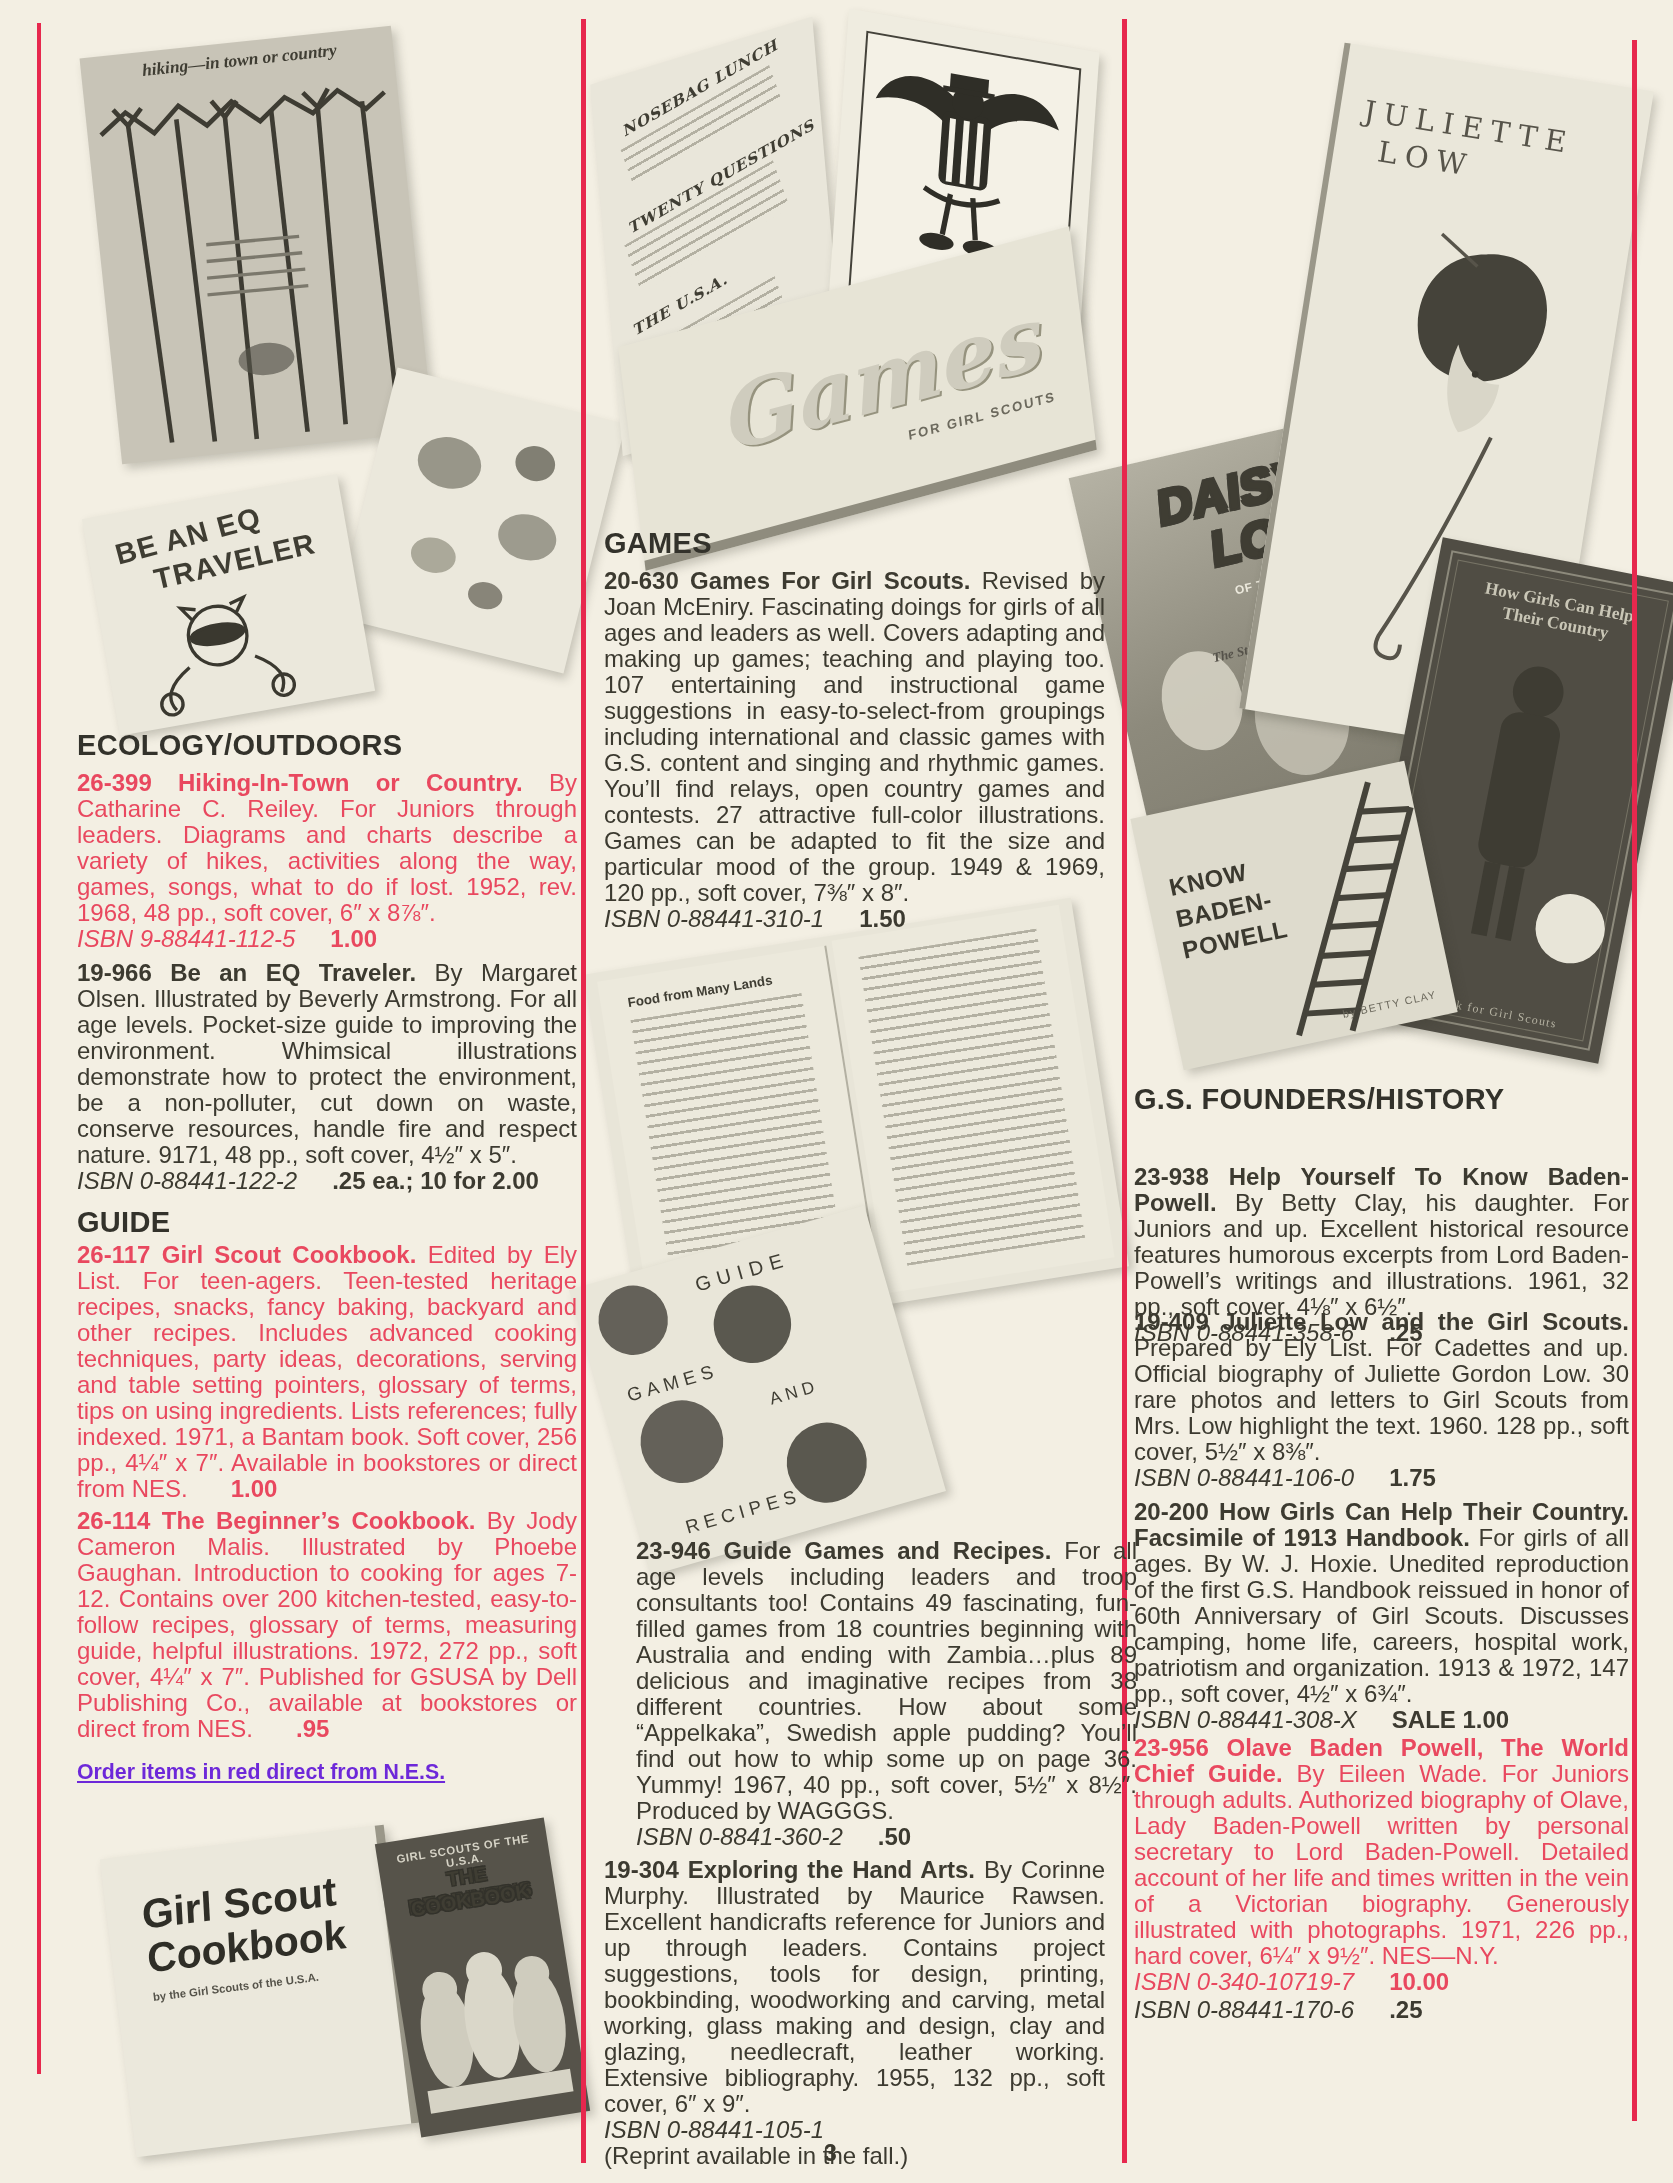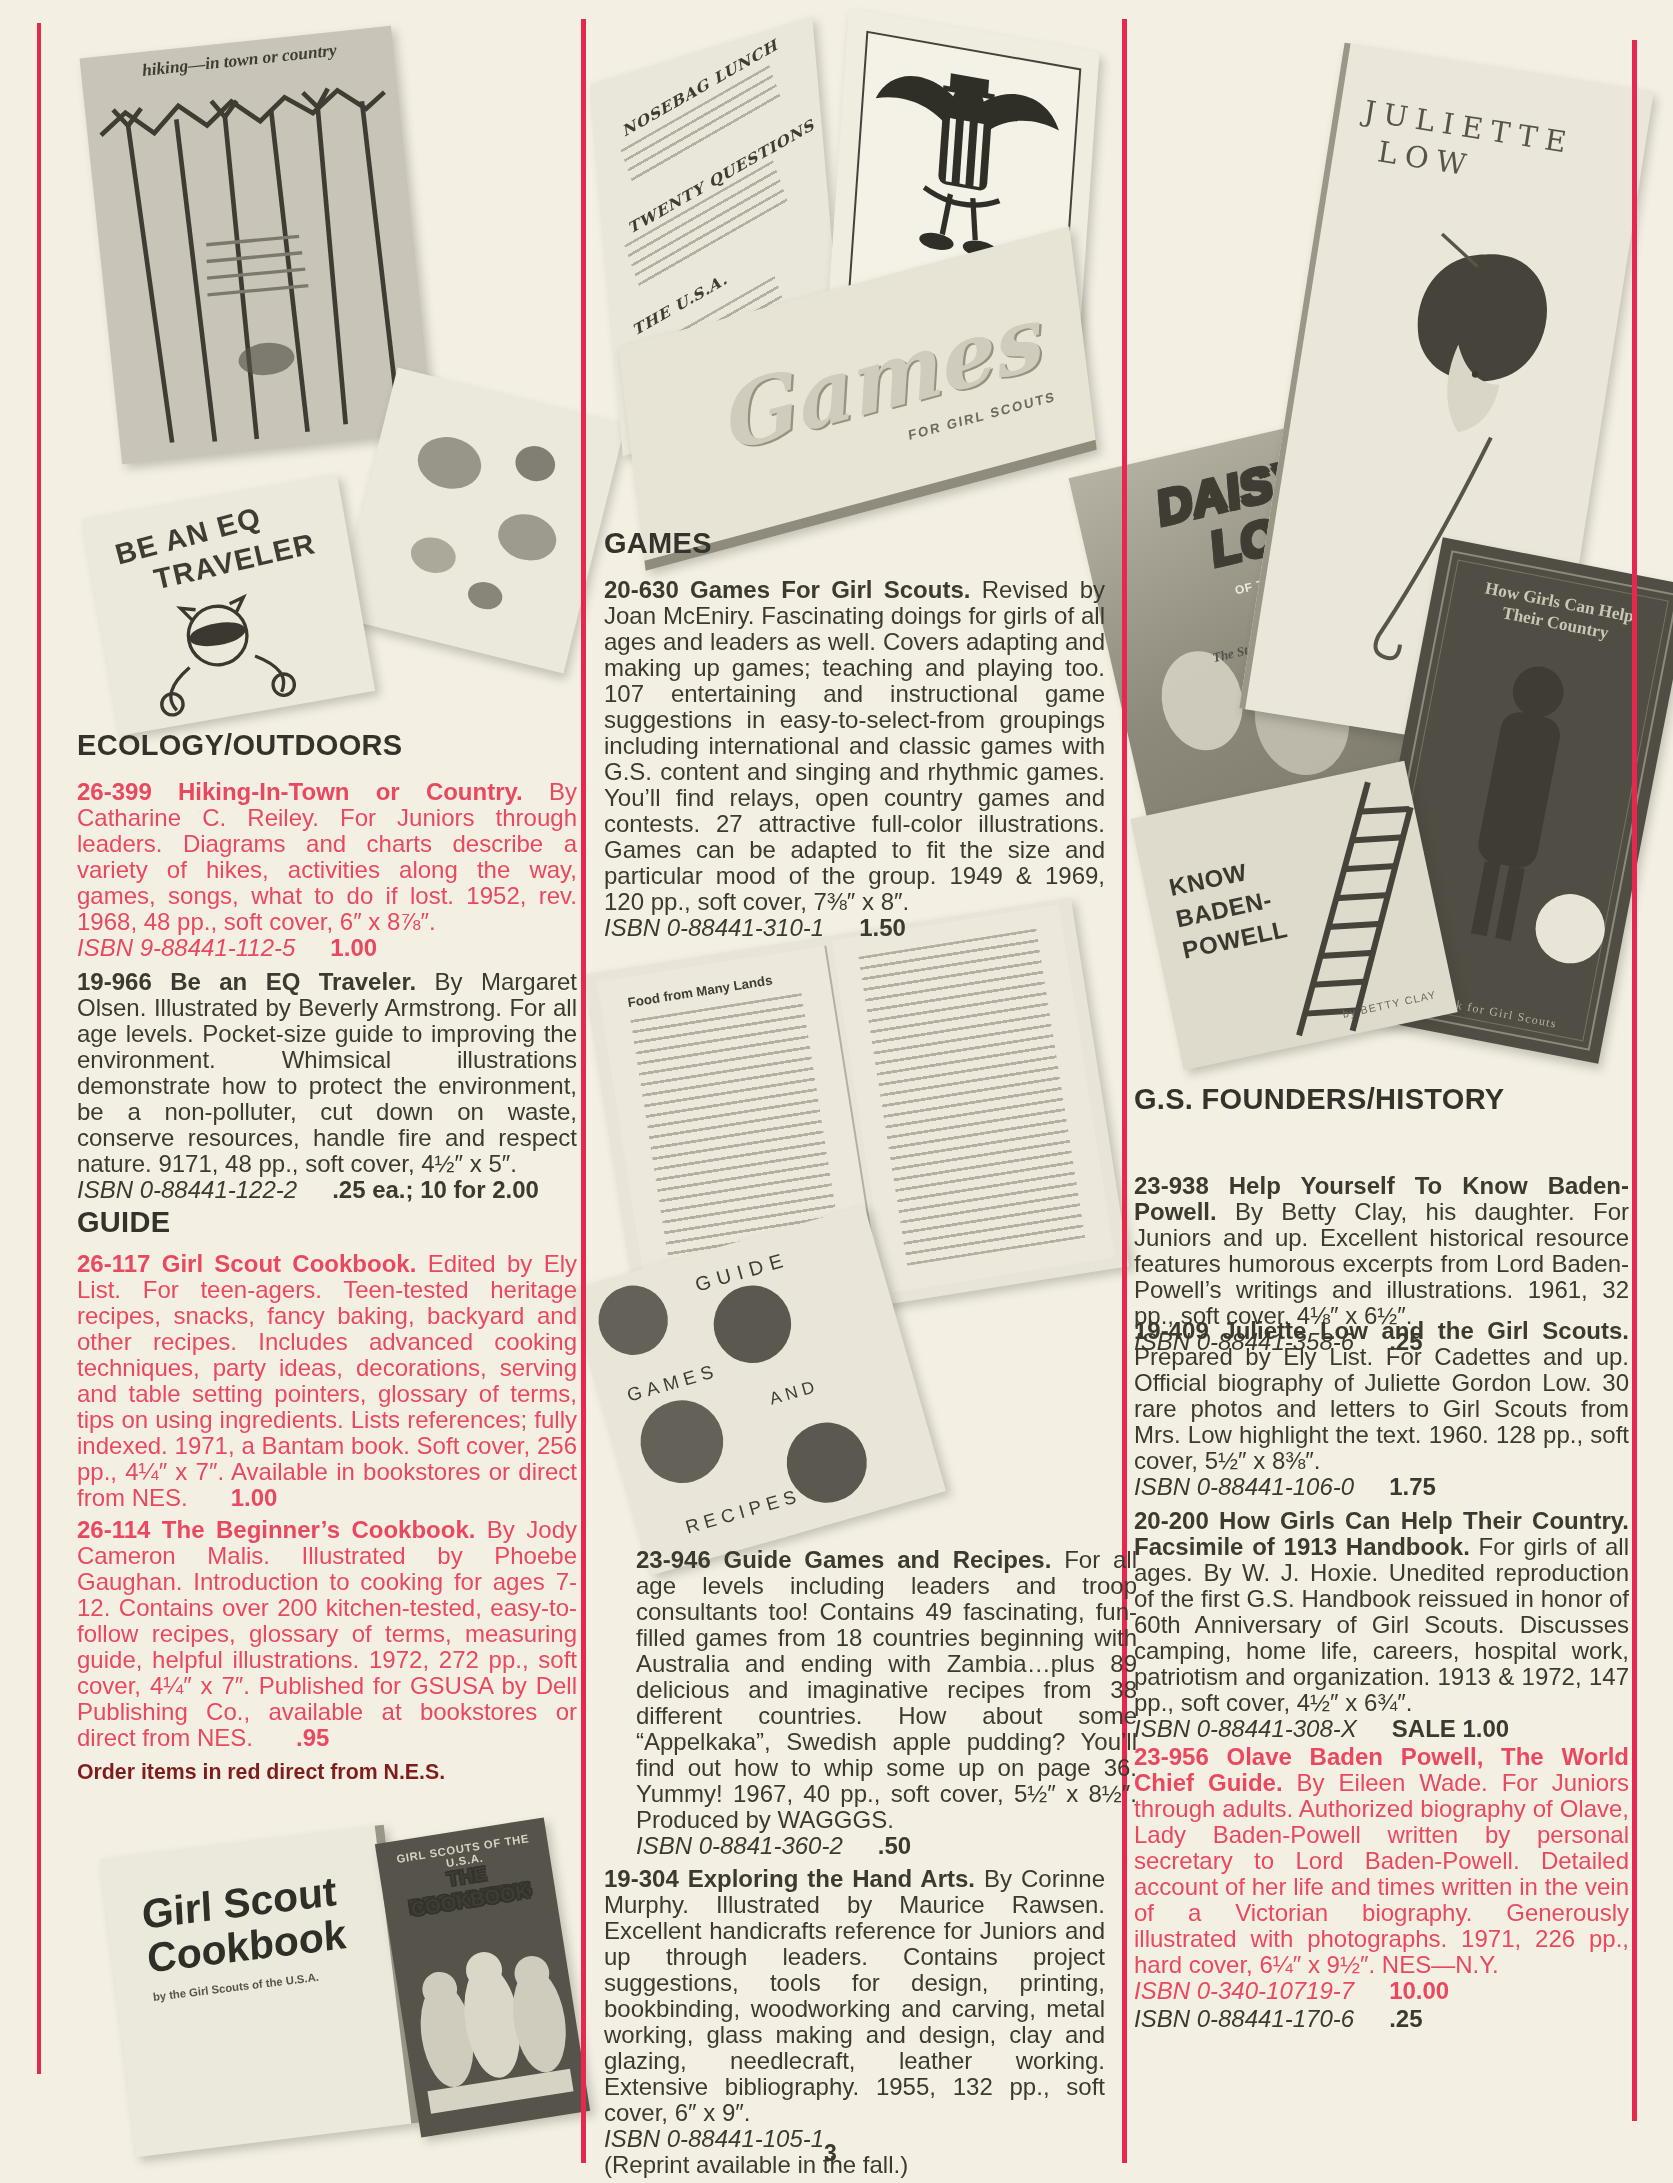--- a/index.html
+++ b/index.html
@@ -9,32 +9,32 @@
 
   
   .rule{position:absolute;background:#e7284e;z-index:4;}
 
   
   .sec{position:absolute;font:700 29px/1.1 "Liberation Sans",sans-serif;
        color:#33322b;letter-spacing:0.3px;z-index:5;}
 
   
   .entry{position:absolute;font:400 24px/26px "Liberation Sans",sans-serif;
-         text-align:justify;z-index:5;margin-top:9px;}
+         text-align:justify;z-index:5;}
   .entry p.body{margin:0;}
   .entry .title{font-weight:700;}
   .entry.red{color:#e9485f;}
   .entry.black{color:#3c3a30;}
   .isbn-line{text-align:left;}
   .isbn-line i{font-style:italic;}
   .isbn-line .price{font-weight:700;font-style:normal;margin-left:35px;}
   .inline-price{font-weight:700;margin-left:43px;}
   .extra{ text-align:left;}
   .order-note{position:absolute;font:700 21.3px/1.2 "Liberation Sans",sans-serif;
-              color:#7f1d1d;z-index:5;}
+              color:#6d28d9;z-index:5;text-decoration:underline;}
   .page-number{position:absolute;font:700 23px/1 "Liberation Sans",sans-serif;
                color:#3b392e;z-index:5;}
 
   
   .cover{position:absolute;box-shadow:4px 5.3px 9.3px rgba(60,58,48,.25);}
   .ph-gray{background:#c8c4b7;}
   .ph-light{background:#ebe8dc;}
   .ph-dark{background:#56534a;}
   .cover .ctext{position:absolute;color:#3f3d33;}
   svg{display:block;}

